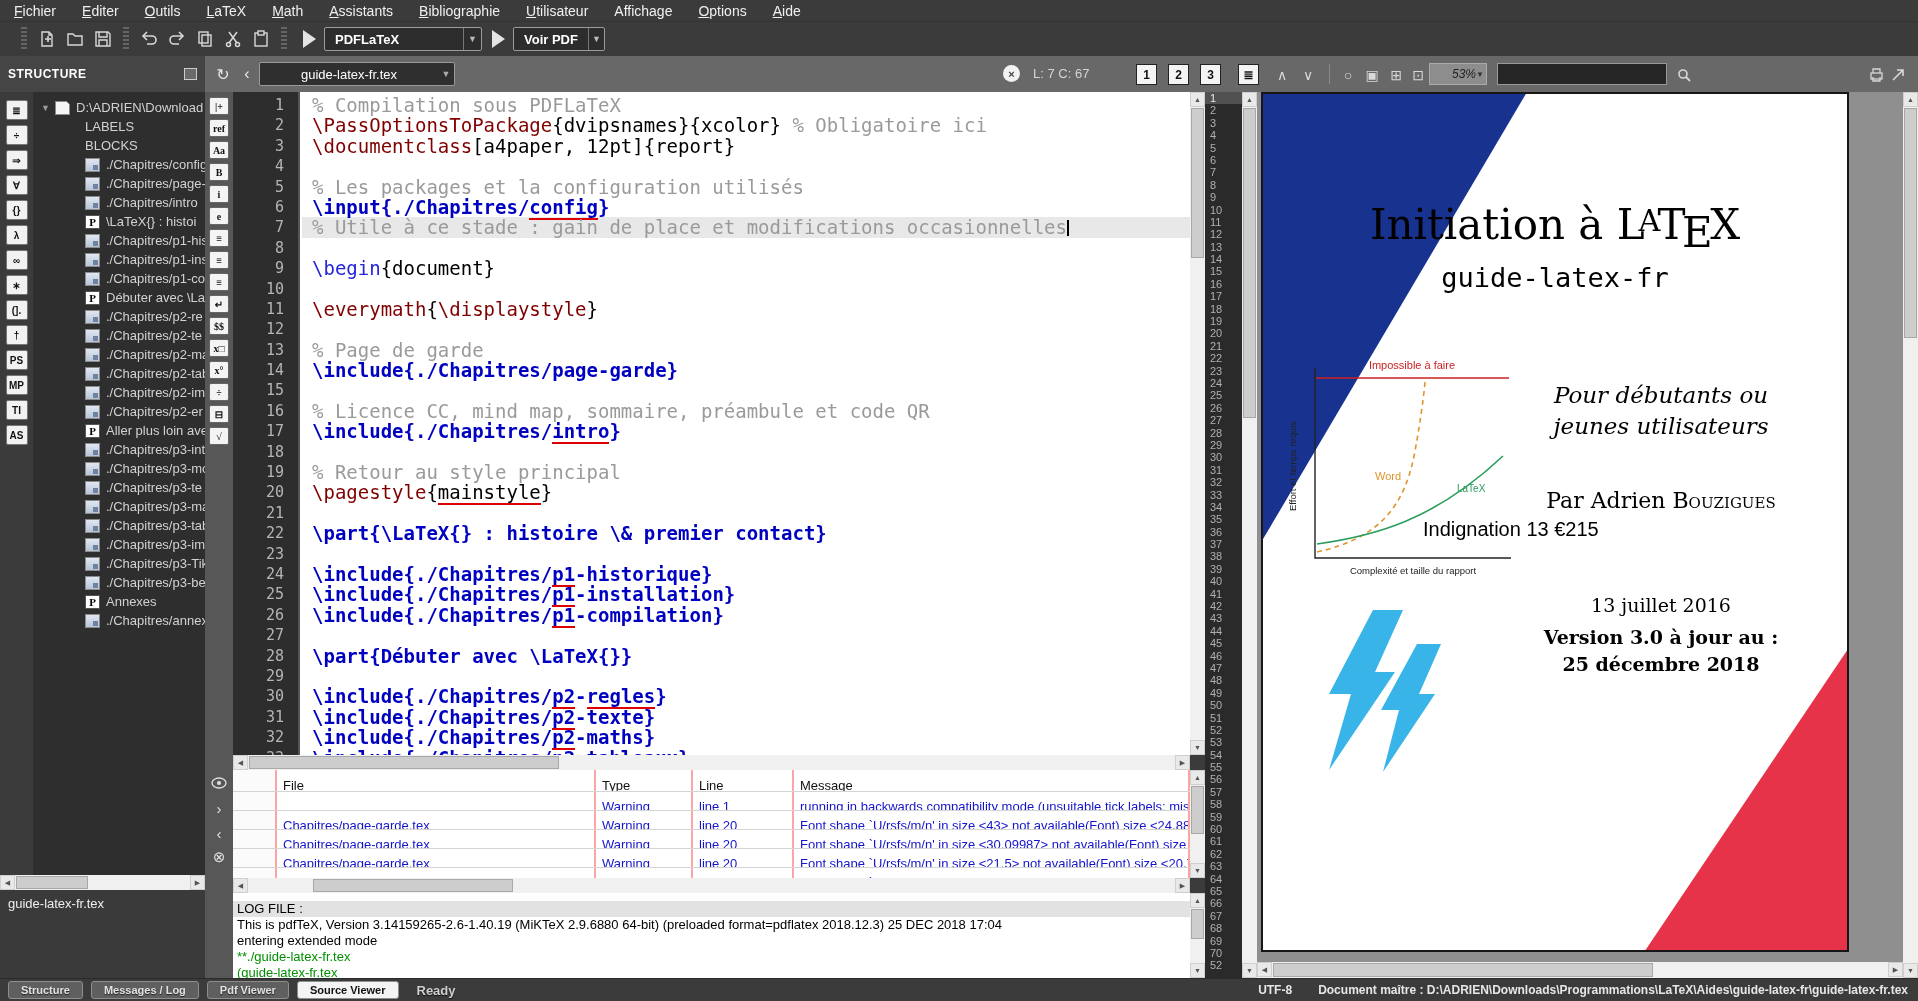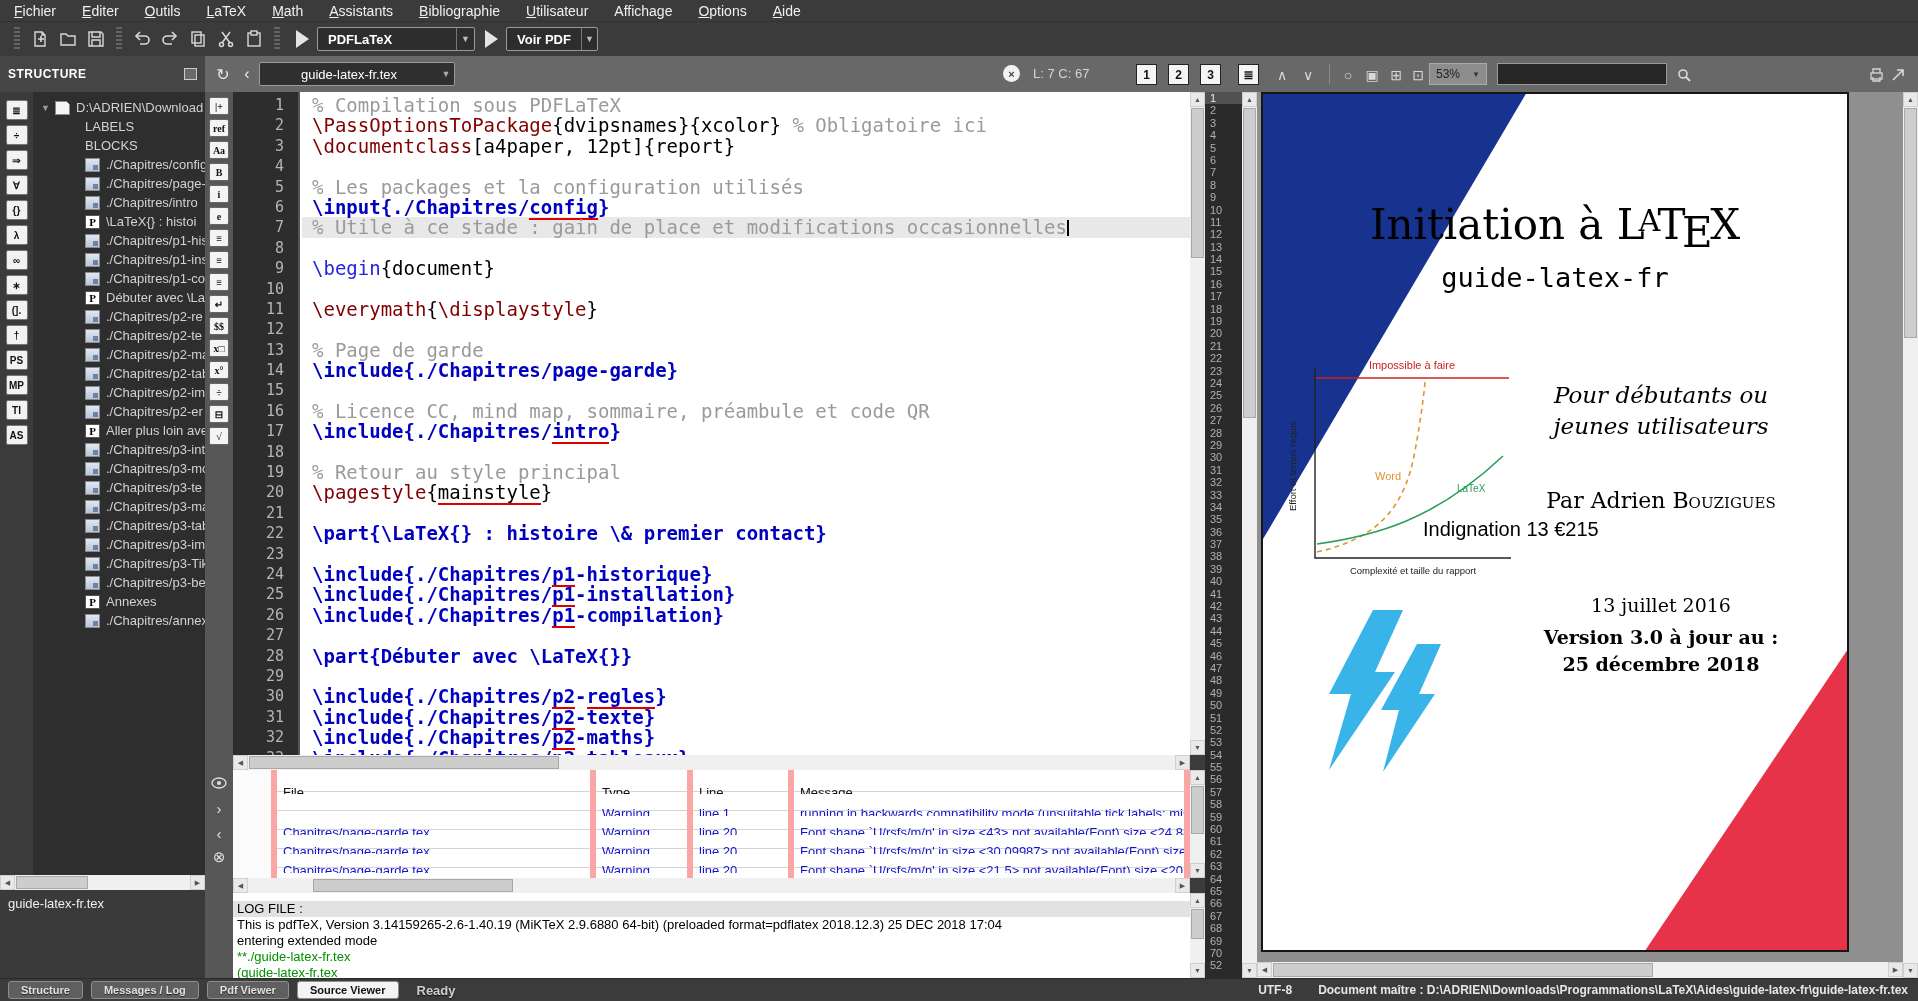--- a/index.html
+++ b/index.html
@@ -9,21 +9,21 @@
 
   
   #menubar { position:absolute; left:0; top:0; width:1918px; height:22px;
              display:flex; align-items:center; padding-left:14px; gap:26px;
              background:#3b3b3b; border-bottom:1px solid #333; }
   .menu-item { font-size:14px; color:#f0f0f0; cursor:default; white-space:nowrap; }
   .menu-item u { text-decoration:underline; }
 
   
   #toolbar { position:absolute; left:0; top:22px; width:1918px; height:34px;
-             background:#3b3b3b; display:flex; align-items:center; padding-left:8px; }
+             background:#3b3b3b; display:flex; align-items:center; padding-left:15px; }
   .grip { width:6px; height:24px; margin:0 6px;
           background-image:repeating-linear-gradient(#777 0 2px, transparent 2px 4px);
           background-size:2px 100%; background-repeat:repeat-x; opacity:.7; }
   .tbtn { width:28px; height:26px; display:flex; align-items:center; justify-content:center; }
   .tbtn svg { display:block; }
   .play { width:0; height:0; border-left:13px solid #e4e4e4; border-top:9px solid transparent;
           border-bottom:9px solid transparent; margin:0 8px 0 10px; }
   .combo { height:24px; background:#2d2d2d; border:1px solid #9a9a9a; border-radius:2px;
            display:flex; align-items:center; font-size:13px; font-weight:bold; color:#fff; }
   .combo .cval { padding:0 10px; flex:1; white-space:nowrap; }
@@ -48,21 +48,21 @@
                display:flex; align-items:center; justify-content:center; }
   #pos-ind { position:absolute; left:828px; top:10px; font-size:13px; color:#d5d5d5; }
   .pgbtn { position:absolute; top:8px; width:21px; height:21px; background:#f4f4f4; color:#111;
            border:1px solid #222; font-size:12px; font-weight:bold; display:flex;
            align-items:center; justify-content:center; }
   .ghost { position:absolute; top:8px; color:#d8d8d8; font-size:14px; width:22px; height:21px;
            display:flex; align-items:center; justify-content:center; }
   .vsep { position:absolute; top:8px; width:1px; height:20px; background:#8a8a8a; }
   #zoom-combo { position:absolute; left:1224px; top:7px; width:58px; height:22px; background:#8d8d8d;
                 border:1px solid #aaa; color:#222; font-size:12px; display:flex; align-items:center; }
-  #zoom-combo .cval { flex:1; padding-left:6px; }
+  #zoom-combo .cval { flex:1; padding-left:22px;font-style:italic; }
   #zoom-combo .carr { width:14px; color:#333; font-size:8px; }
   #pdf-search { position:absolute; left:1292px; top:7px; width:170px; height:22px; background:#262626;
                 border:1px solid #999; color:#eee; font-size:12px; padding:0 6px; }
 
   
   #main { position:absolute; left:0; top:92px; width:1918px; height:886px; }
 
   
   #leftpanel { position:absolute; left:0; top:0; width:205px; height:886px; background:#3b3b3b; }
   #sidestrip { position:absolute; left:0; top:0; width:33px; height:886px; background:#3b3b3b;
@@ -113,21 +113,21 @@
   .tk-bu { color:#0000c0; font-weight:bold; border-bottom:2px solid #dd0000; }
   .tk-g  { color:#2424dc; }
   .tk-nu { color:#000; border-bottom:2px solid #dd0000; }
   .caret { display:inline-block; width:2px; height:16px; background:#000; vertical-align:-2px; }
 
   
   #msgtable { position:absolute; left:28px; top:678px; width:957px; height:108px; background:#fff;
               overflow:hidden; font-size:13px; color:#000; }
   .mrow { display:flex; height:19px; line-height:19px; border-bottom:1px solid #d4d4d4; }
   .mrow.mhead { height:22px; line-height:22px; font-size:13px; color:#111; }
-  .mcell { padding:12px 6px; white-space:nowrap; overflow:hidden; border-right:6px solid #fca5a5; }
+  .mcell { padding:5px 6px; white-space:nowrap; overflow:hidden; border-right:2px solid #fca5a5; }
   .c-num { width:44px; flex:none; background:#fbfbfb; }
   .c-file { width:319px; flex:none; }
   .c-type { width:97px; flex:none; }
   .c-line { width:101px; flex:none; }
   .c-msg { flex:1; }
   .mrow.warn .mcell { color:#1414cc; }
   #table-hscroll { left:28px; top:786px; width:957px; height:15px; }
 
   
   #logview { position:absolute; left:28px; top:801px; width:957px; height:85px; background:#fff;

